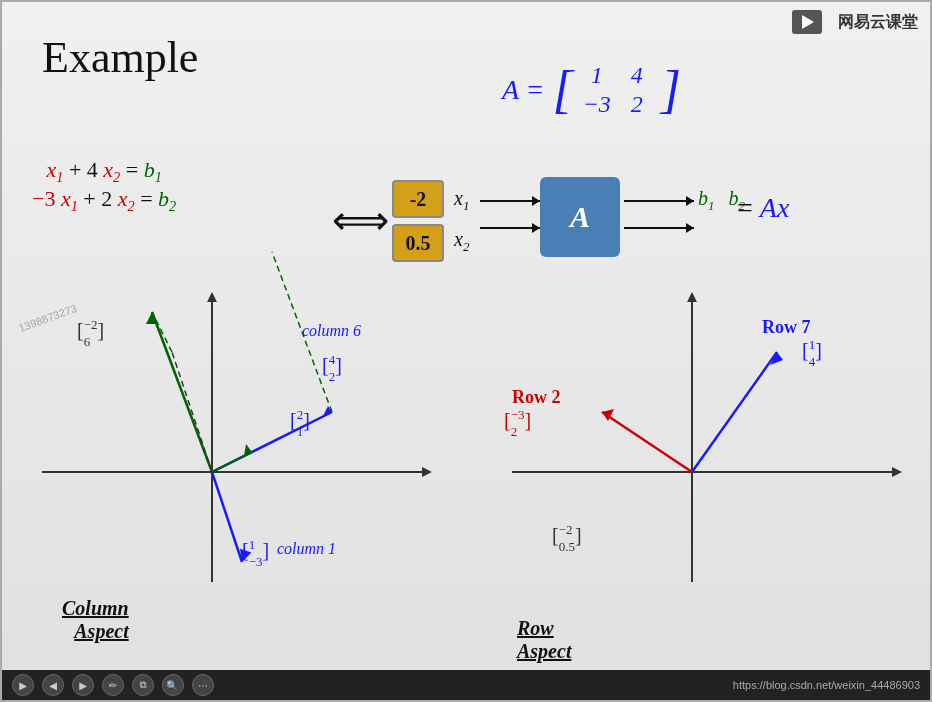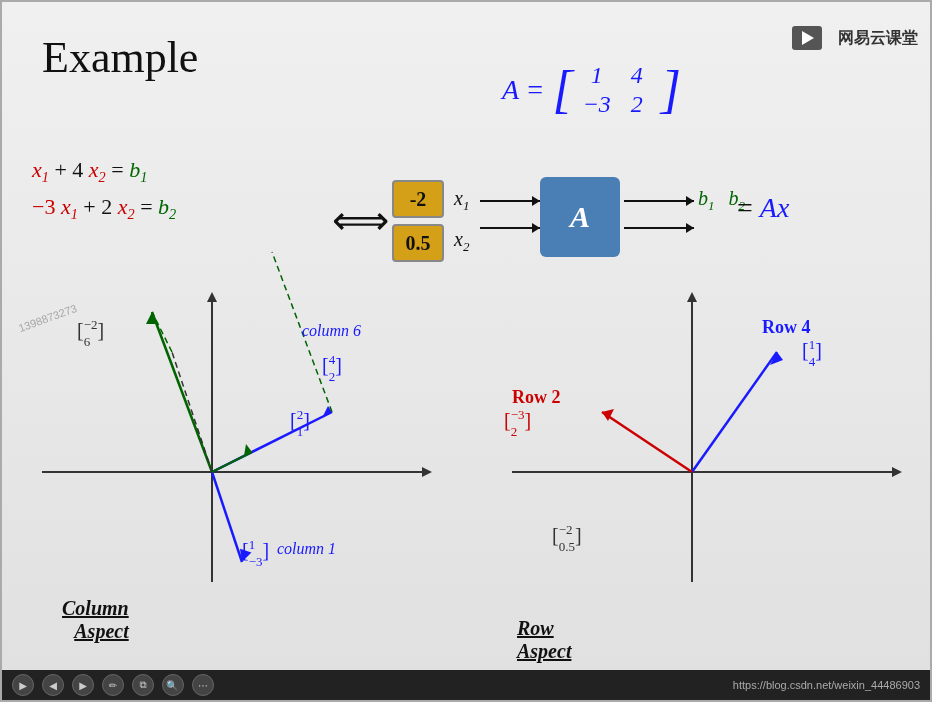--- a/index.html
+++ b/index.html
@@ -21,21 +21,20 @@
     }
 
     
     .top-bar {
       position: absolute;
       top: 8px;
       right: 12px;
       display: flex;
       align-items: center;
       gap: 16px;
-      margin-top: 16px;
     }
     .logo-text {
       font-family: sans-serif;
       font-size: 16px;
       color: #333;
       font-weight: bold;
     }
 
     
     .title {
@@ -82,21 +81,21 @@
       color: #1a1aff;
     }
 
     
     .equations {
       position: absolute;
       top: 155px;
       left: 30px;
       display: flex;
       flex-direction: column;
-      gap: 8px;
+      align-items: center;
     }
     .eq1 { font-size: 22px; }
     .eq2 { font-size: 22px; }
     .red-var { color: #cc0000; font-style: italic; }
     .green-var { color: #006600; font-style: italic; }
 
     
     .double-arrow {
       position: absolute;
       top: 195px;
@@ -483,21 +482,21 @@
 
       <line x1="200" y1="180" x2="285" y2="60" stroke="#1a1aff" stroke-width="2.5"></line>
       <polygon points="285,60 278,73 291,68" fill="#1a1aff"></polygon>
 
       <line x1="200" y1="180" x2="110" y2="120" stroke="#cc0000" stroke-width="2.5"></line>
       <polygon points="110,120 122,117 116,129" fill="#cc0000"></polygon>
 
     </svg>
 
     
-    <div style="position:absolute; top:25px; left:270px; font-size:18px; color:#1a1aff; font-weight:bold;">Row 4</div>
+    <div style="position:absolute; top:25px; left:270px; font-size:18px; color:#1a1aff; font-weight:bold;">Row 7</div>
     <div style="position:absolute; top:45px; left:310px; font-size:13px; color:#1a1aff;">
       <span style="font-size:20px;">[</span><span style="display:inline-flex;flex-direction:column;font-size:13px;line-height:1.3;vertical-align:middle;">
           <span>1</span>
           <span>4</span>
         </span><span style="font-size:20px;">]</span>
     </div>
 
     
     <div style="position:absolute; top:95px; left:20px; font-size:18px; color:#cc0000; font-weight:bold;">Row 2</div>
     <div style="position:absolute; top:115px; left:12px; font-size:13px; color:#cc0000;">

